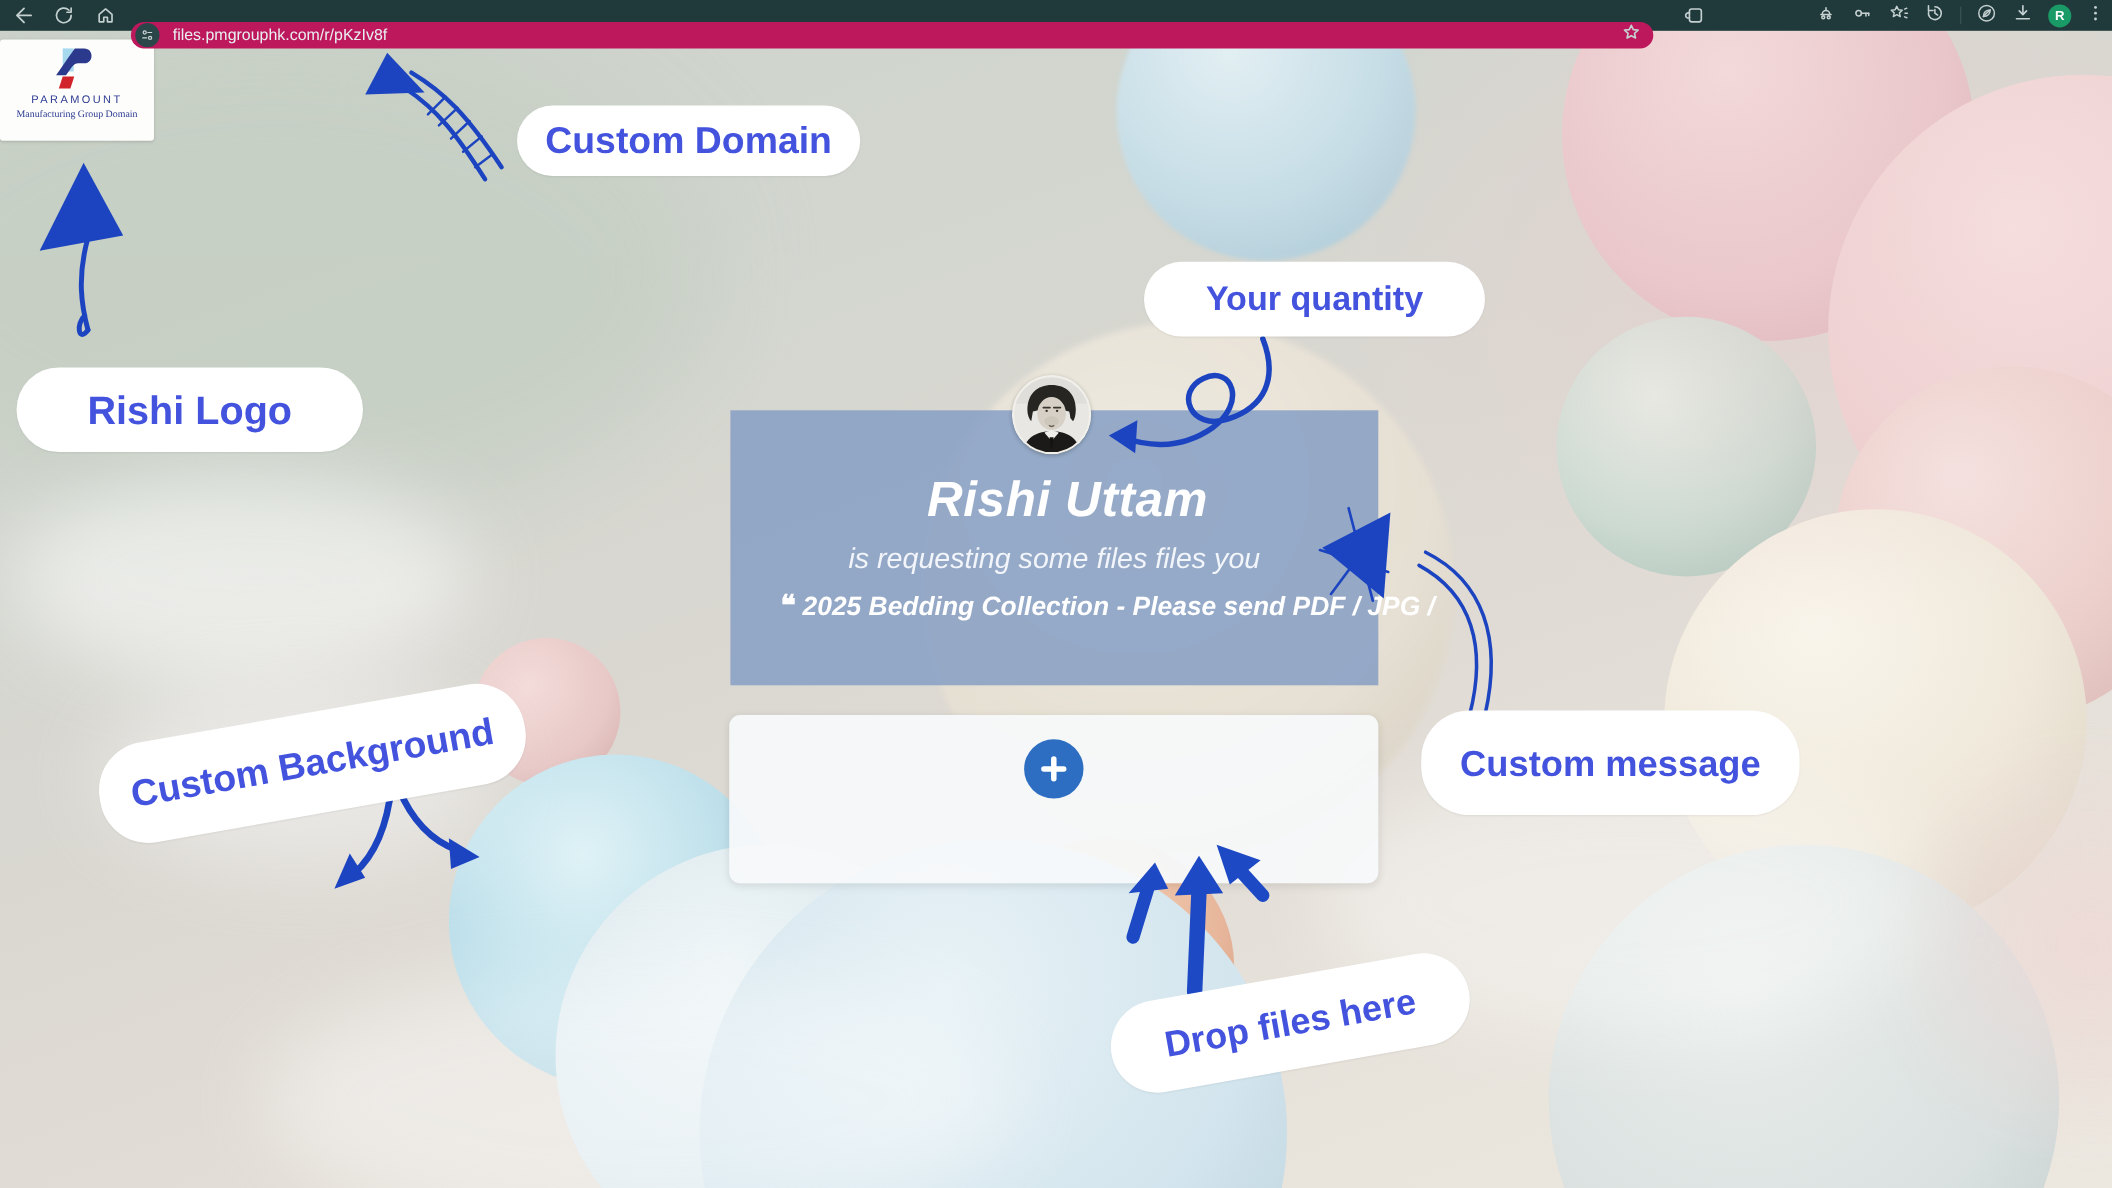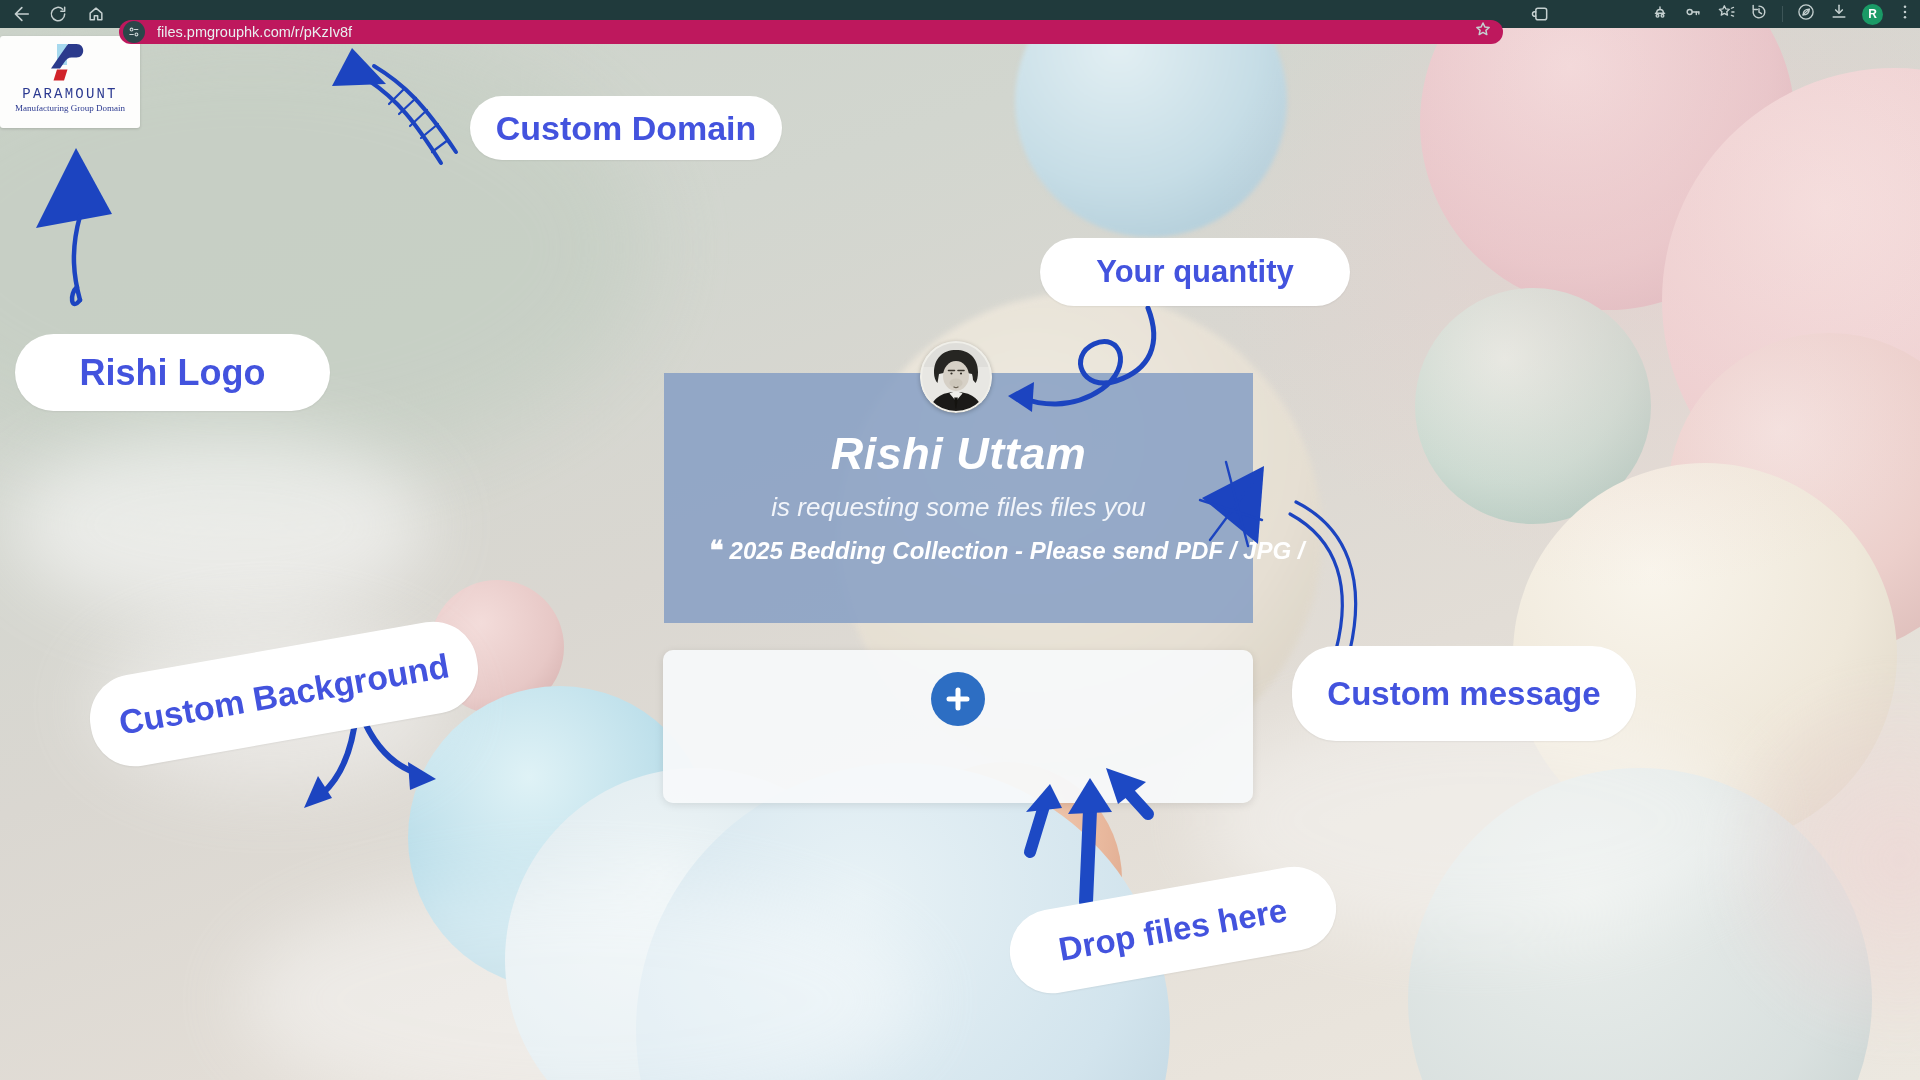--- a/index.html
+++ b/index.html
@@ -44,29 +44,29 @@
   #c-sage{left:-150px;top:-10px;width:800px;height:460px;background:#c6cfc4;filter:blur(45px);opacity:.85;}
   #c1{left:10px;top:402px;width:420px;height:190px;opacity:.7;}
   #c2{left:90px;top:592px;width:360px;height:170px;opacity:.55;}
   #c3{left:1200px;top:672px;width:560px;height:240px;opacity:.5;}
   #c4{left:240px;top:852px;width:680px;height:240px;opacity:.55;}
 
   
   .logo-card{position:absolute;left:0;top:36px;width:140px;height:92px;background:#fdfdfc;border-radius:3px;
              box-shadow:0 1px 3px rgba(0,0,0,.15);z-index:10;display:flex;flex-direction:column;align-items:center;}
   .logo-mark{margin-top:6px;}
-  .logo-title{color:#2b3990;font-size:14px;letter-spacing:2.2px;margin-top:2px;font-family:Liberation Mono, monospace;}
+  .logo-title{color:#2b3990;font-size:10px;letter-spacing:2.2px;margin-top:2px;font-family:Liberation Sans, sans-serif;}
   .logo-sub{color:#2b3990;font-size:9px;margin-top:1px;font-family:"Liberation Serif",serif;white-space:nowrap;}
 
   
   .req-card{position:absolute;left:664px;top:373px;width:589px;height:250px;background:rgba(134,159,196,.85);z-index:5;}
   .avatar{position:absolute;left:920px;top:341px;width:72px;height:72px;border-radius:50%;z-index:6;
           box-shadow:0 1px 4px rgba(0,0,0,.25);}
   .req-name{position:absolute;left:664px;top:428px;width:589px;text-align:center;color:#fff;
-            font-size:45px;font-weight:bold;font-style:italic;z-index:6;letter-spacing:.5px;}
+            font-size:45px;font-weight:bold;font-style:italic;z-index:6;letter-spacing:.5px;padding-left:12px;}
   .req-sub{position:absolute;left:664px;top:492px;width:589px;text-align:center;color:#f2f5fa;
            font-size:26px;font-style:italic;z-index:6;}
   .req-quote{position:absolute;left:664px;top:528px;width:686px;text-align:center;color:#fff;
              font-size:24px;font-weight:bold;font-style:italic;line-height:45px;z-index:6;}
   .qmark{font-size:26px;font-style:normal;margin-right:6px;}
 
   
   .upload-box{position:absolute;left:663px;top:650px;width:590px;height:153px;border-radius:10px;
               background:rgba(246,249,250,.94);box-shadow:0 2px 8px rgba(0,0,0,.10);z-index:5;cursor:pointer;}
   .plus-btn{position:absolute;left:268px;top:22px;width:54px;height:54px;border-radius:50%;background:#2d6ec3;

